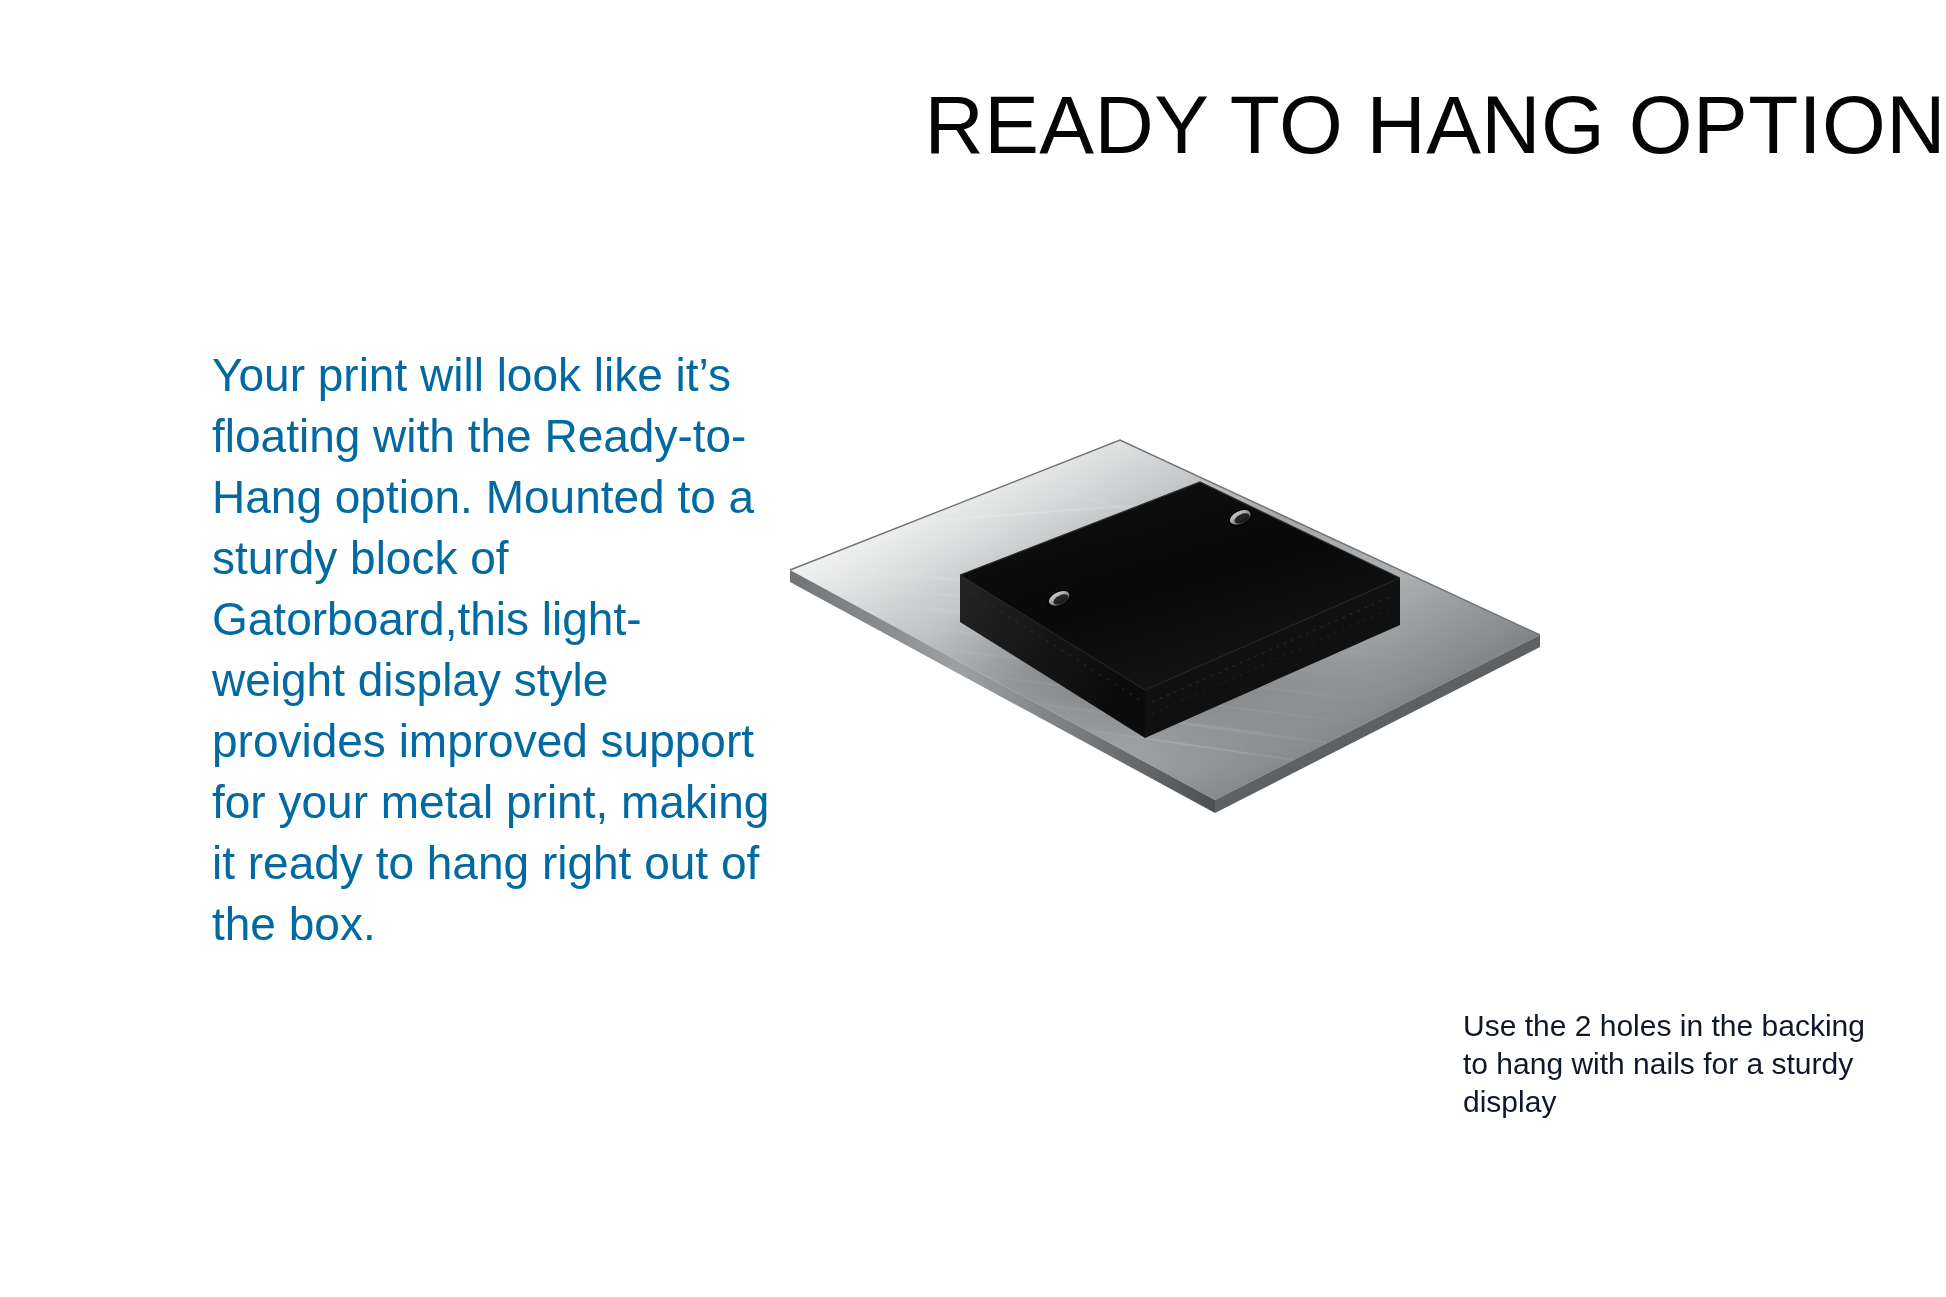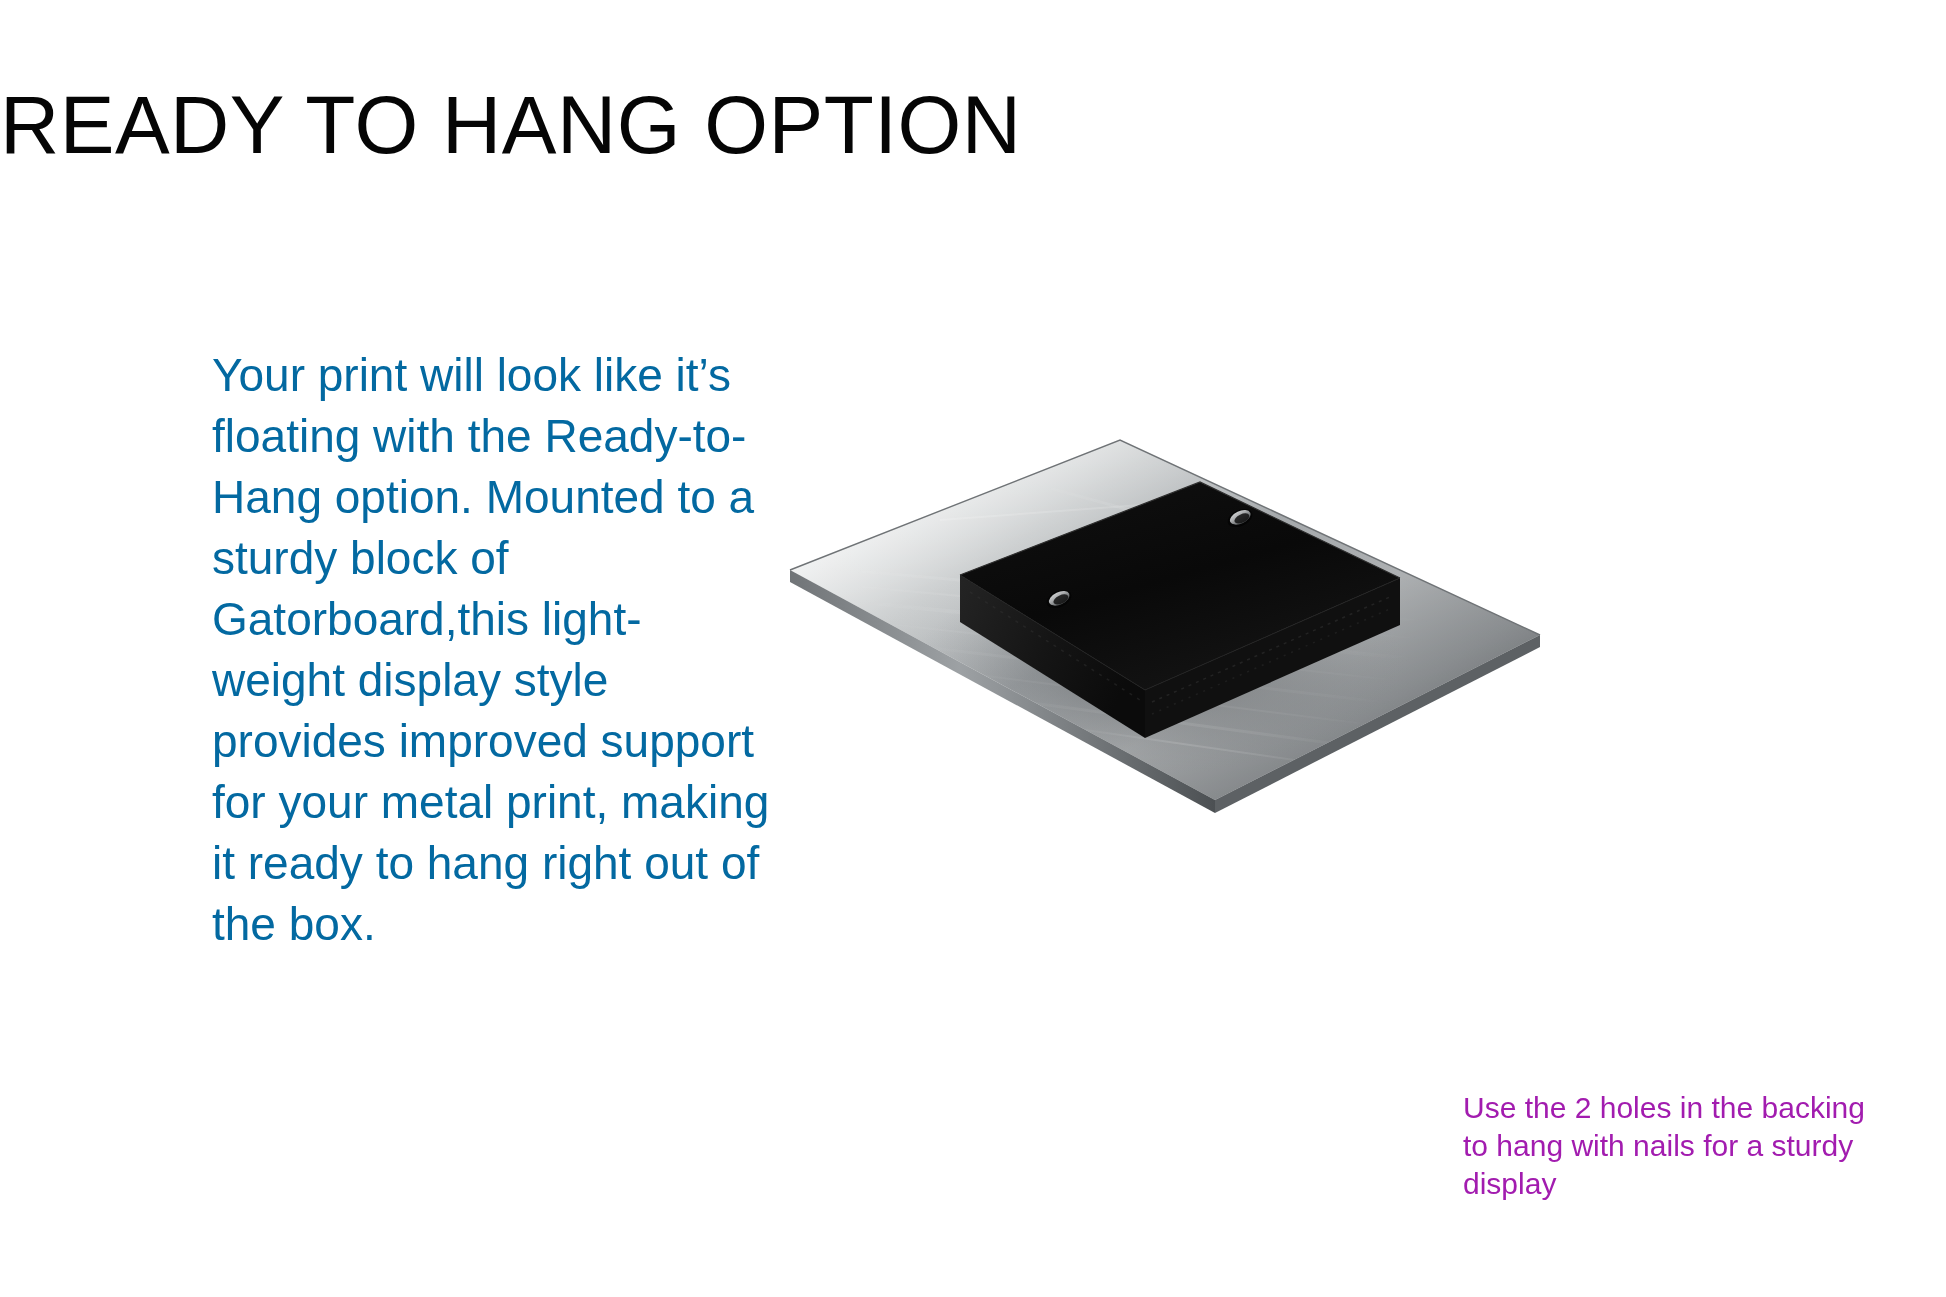--- a/index.html
+++ b/index.html
@@ -15,21 +15,21 @@
     font-family: "Liberation Sans", sans-serif;
     color: #000000;
   }
 
   
   #slide-title {
     position: absolute;
     left: 0;
     top: 84px;
     width: 1946px;
-    text-align: left;
+    text-align: right;
     font-size: 82px;
     font-weight: 400;
     letter-spacing: 0.5px;
     line-height: 1.0;
     color: #050505;
     white-space: nowrap;
   }
 
   
   #body-copy {
@@ -41,26 +41,26 @@
     line-height: 61px;
     font-weight: 400;
     color: #0369a1;
     white-space: pre-line;
   }
 
   
   #caption {
     position: absolute;
     left: 1463px;
-    top: 1089px;
+    top: 1007px;
     width: 430px;
     font-size: 30px;
     line-height: 38px;
     font-weight: 400;
-    color: #a21caf;
+    color: #0f172a;
     white-space: pre-line;
   }
 
   
   #product-photo {
     position: absolute;
     left: 660px;
     top: 380px;
     width: 900px;
     height: 470px;

